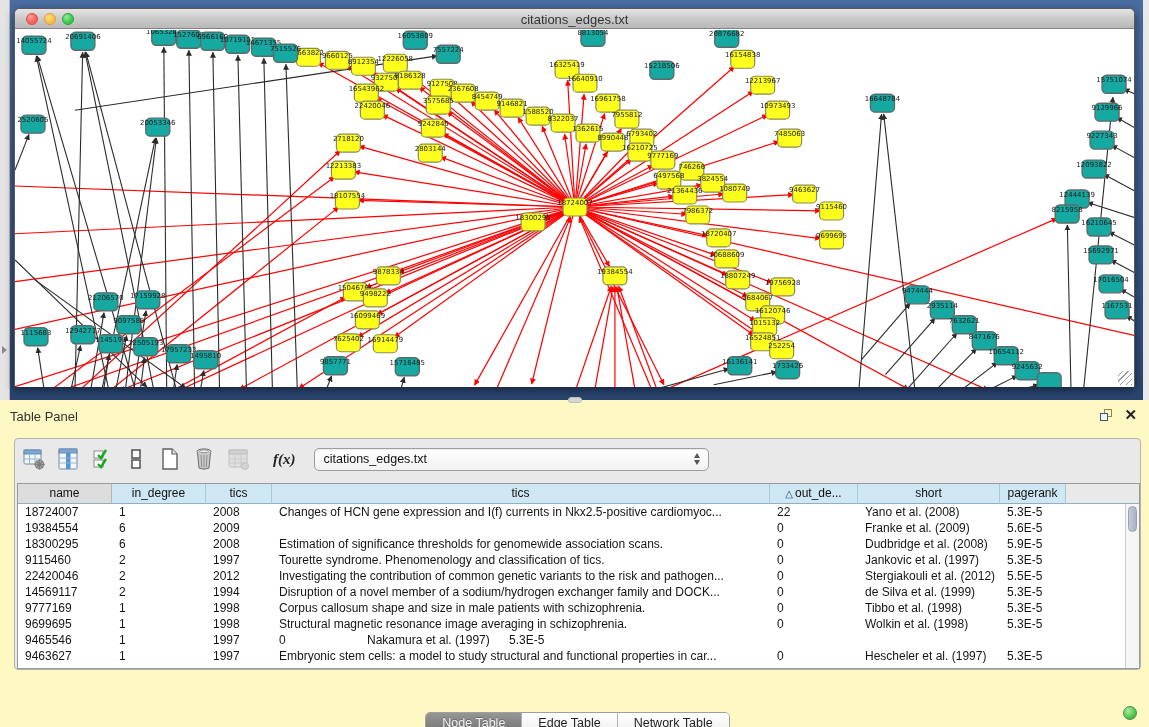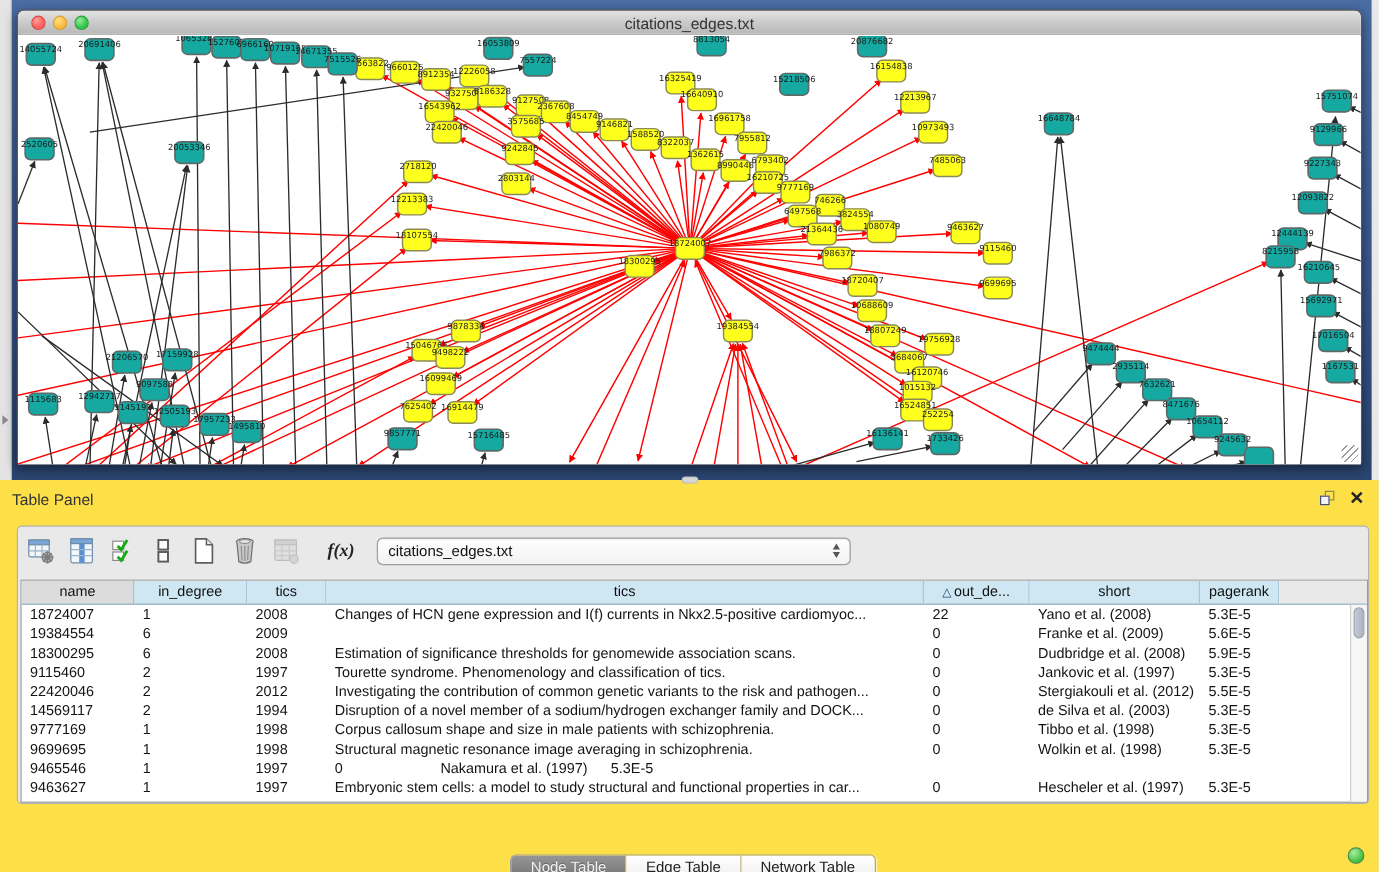--- a/index.html
+++ b/index.html
@@ -30,21 +30,21 @@
   .canvas svg { display:block; }
   .edge-red   { stroke:#ff0000; stroke-width:1.2; }
   .edge-black { stroke:#2b2b2b; stroke-width:1.1; }
   .node-teal   { fill:#15a9a1; stroke:#5c6b6a; stroke-width:1.4; }
   .node-yellow { fill:#ffff1e; stroke:#8a8a55; stroke-width:1.2; }
   .node-label  { font-family:"DejaVu Sans", sans-serif; font-size:7px; fill:#1a1a1a; text-anchor:middle; }
   .resize-grip { position:absolute; right:2px; bottom:2px; width:14px; height:14px;
       background:repeating-linear-gradient(135deg,transparent 0 3px,#9a9a9a 3px 4px); }
 
   
-  .table-panel { position:absolute; left:0; top:400px; width:1149px; height:327px; background:#fde047; }
+  .table-panel { position:absolute; left:0; top:400px; width:1149px; height:327px; background:#fef9c3; }
   .divider-grip { position:absolute; left:568px; top:-3px; width:14px; height:6px; border-radius:3px;
                   background:#d6d6d6; border:1px solid #bdbdbd; }
   .panel-header { position:relative; height:36px; }
   .panel-title { position:absolute; left:10px; top:9px; font-size:13px; color:#333; }
   .float-btn { position:absolute; right:34px; top:8px; width:16px; height:16px; cursor:default; }
   .float-btn .sq1 { position:absolute; left:5px; top:1px; width:8px; height:8px; border:1.5px solid #8b8b50; }
   .float-btn .sq2 { position:absolute; left:1px; top:5px; width:8px; height:8px; border:1.5px solid #44507a; background:#f4f4f4; }
   .close-btn { position:absolute; right:12px; top:6px; font-size:15px; font-weight:bold; color:#222; }
 
   .group-box { position:absolute; left:14px; top:38px; width:1127px; height:232px;
@@ -641,21 +641,21 @@
               <div class="td" style="width: 88px;">0</div>
               <div class="td" style="width: 142px;">Stergiakouli et al. (2012)</div>
               <div class="td" style="width: 66px;">5.5E-5</div>
             </div>
             <div class="tr">
               <div class="td" style="width: 94px;">14569117</div>
               <div class="td" style="width: 94px;">2</div>
               <div class="td" style="width: 66px;">1994</div>
               <div class="td" style="width: 498px;">Disruption of a novel member of a sodium/hydrogen exchanger family and DOCK...</div>
               <div class="td" style="width: 88px;">0</div>
-              <div class="td" style="width: 142px;">de Silva et al. (2003)</div>
+              <div class="td" style="width: 142px;">de Silva et al. (1999)</div>
               <div class="td" style="width: 66px;">5.3E-5</div>
             </div>
             <div class="tr">
               <div class="td" style="width: 94px;">9777169</div>
               <div class="td" style="width: 94px;">1</div>
               <div class="td" style="width: 66px;">1998</div>
               <div class="td" style="width: 498px;">Corpus callosum shape and size in male patients with schizophrenia.</div>
               <div class="td" style="width: 88px;">0</div>
               <div class="td" style="width: 142px;">Tibbo et al. (1998)</div>
               <div class="td" style="width: 66px;">5.3E-5</div>

